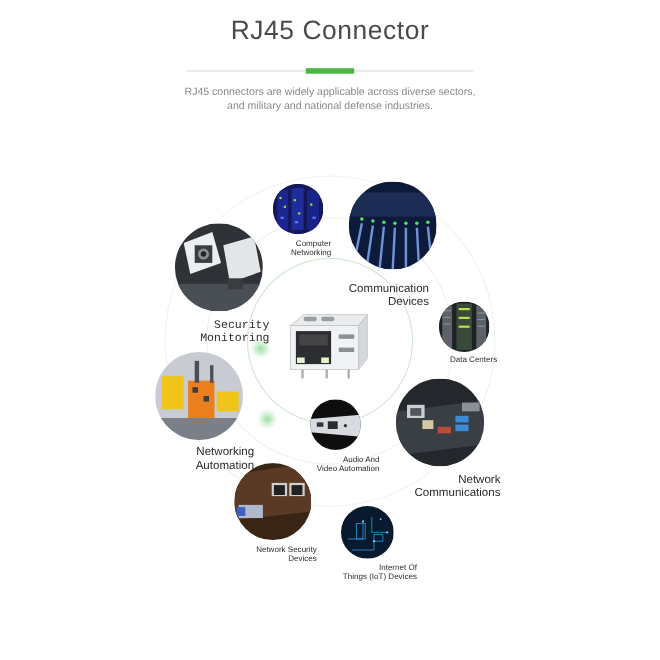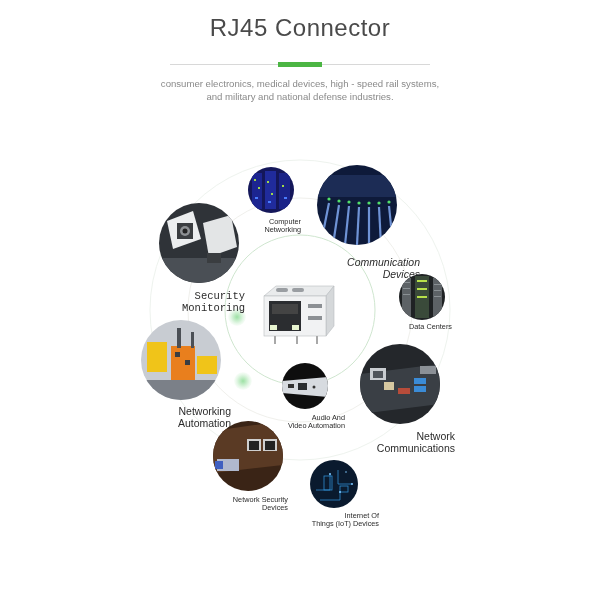--- a/index.html
+++ b/index.html
@@ -28,21 +28,21 @@
     background:radial-gradient(circle, rgba(76,200,90,0.55) 0%, rgba(76,200,90,0.15) 50%, rgba(76,200,90,0) 75%); }
 </style>
 </head>
 <body>
 
 <div class="title">RJ45 Connector</div>
 <div class="rule"></div>
 <div class="rule-accent"></div>
 
 <div class="desc">
-  <div>consumer electronics, medical devices, high - speed rail systems,</div>
+  <div>RJ45 connectors are widely applicable across diverse sectors,</div>
   <div>and military and national defense industries.</div>
 </div>
 
 <svg class="orbits" viewBox="0 0 600 600">
   <circle cx="300" cy="310" r="150" fill="none" stroke="#eef3ee" stroke-width="1"></circle>
   <circle cx="300" cy="310" r="112" fill="none" stroke="#f0f0ec" stroke-width="1"></circle>
   <circle cx="300" cy="310" r="75" fill="none" stroke="#cfe6cf" stroke-width="1"></circle>
   <circle cx="300" cy="310" r="74" fill="#ffffff" stroke="none"></circle>
 </svg>
 
@@ -110,21 +110,21 @@
       <path d="M12 38 L4 78"></path>
         <path d="M22 40 L16 80"></path>
         <path d="M32 41 L28 80"></path>
         <path d="M42 42 L40 80"></path>
         <path d="M52 42 L52 80"></path>
         <path d="M62 42 L64 80"></path>
         <path d="M72 41 L76 80"></path>
     </g>
   </svg>
 </div>
-<div class="lbl big" style="left:320px;top:256px;width:100px;font-style:italic;">
+<div class="lbl big" style="left:290px;top:256px;width:100px;">
   <div>Communication</div>
   <div>Devices</div>
 </div>
 
 <div class="bubble" style="left:159px;top:203px;width:80px;height:80px;">
   <svg viewBox="0 0 80 80">
     <rect width="80" height="80" fill="#2f3338"></rect>
     <rect x="0" y="55" width="80" height="25" fill="#4a4f55"></rect>
     <polygon points="8,18 34,8 42,36 14,46" fill="#eceeef"></polygon>
     <rect x="18" y="20" width="16" height="16" fill="#3a3d40"></rect>

